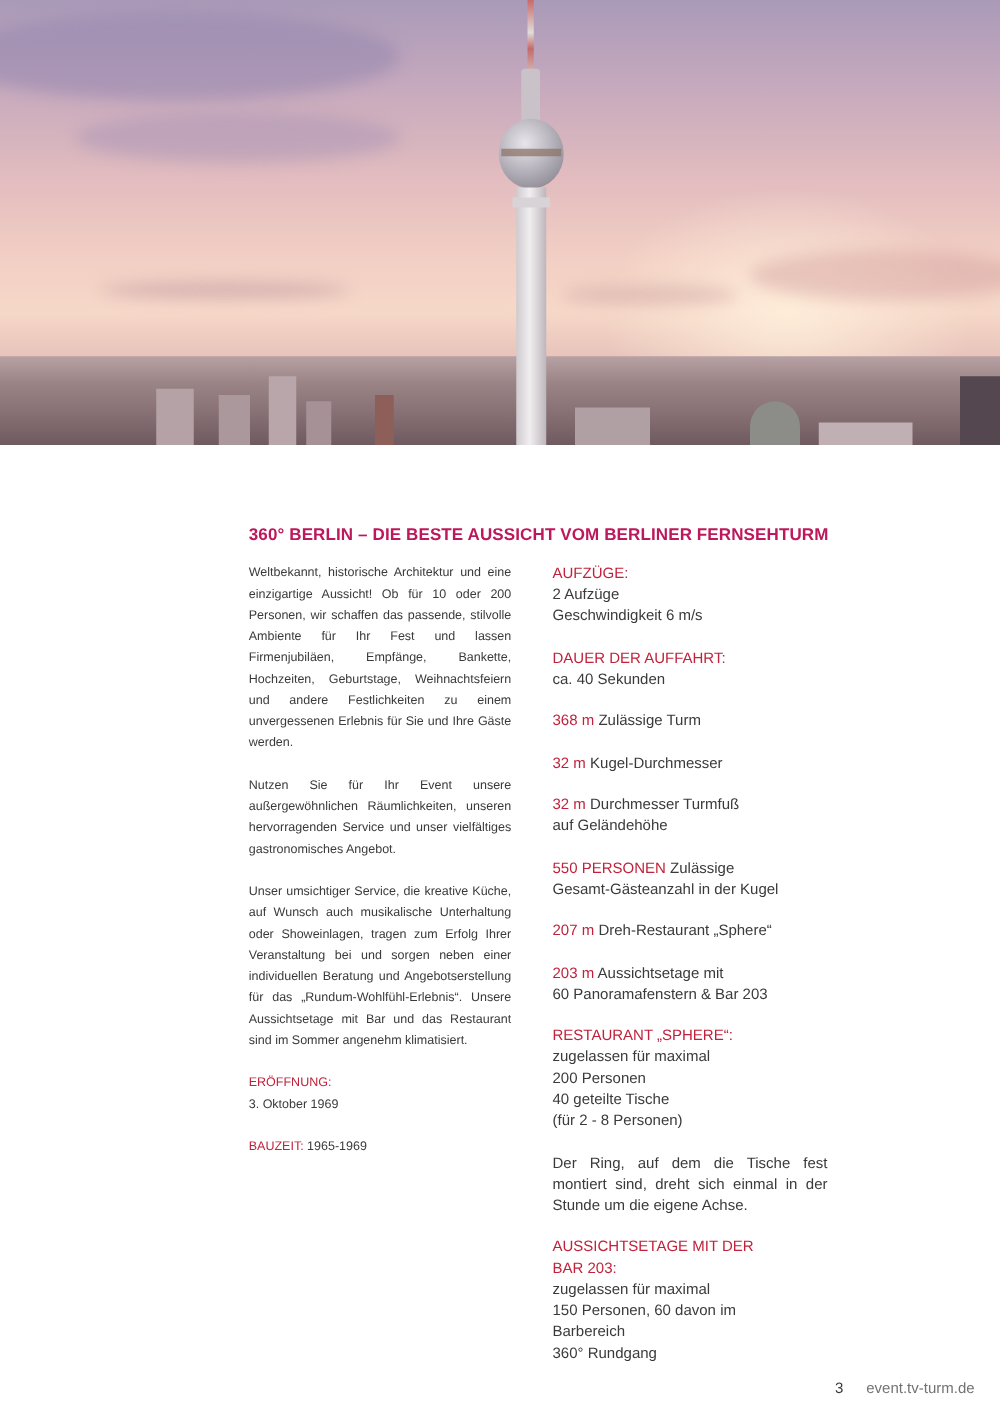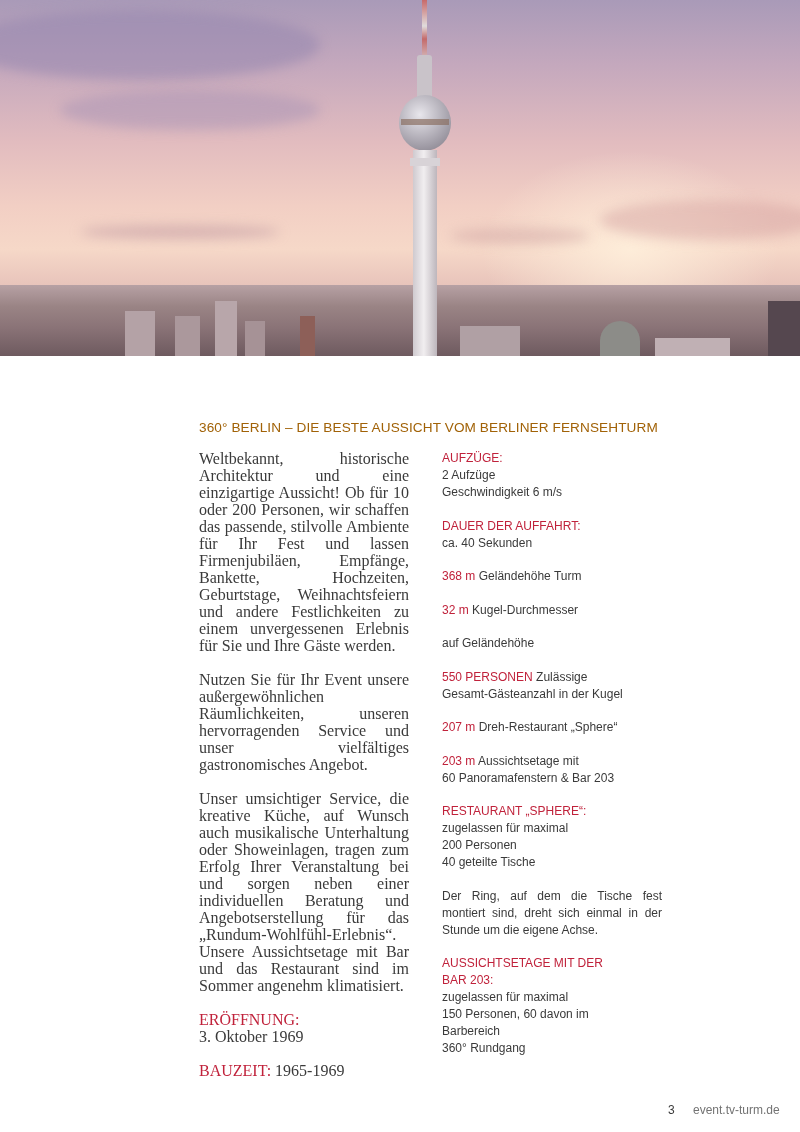--- a/index.html
+++ b/index.html
@@ -38,26 +38,26 @@
   .tower-ball .band {
     position: absolute; left: 2px; top: 24px; width: 48px; height: 6px; background: #8a6f63; opacity: .7;
   }
   .tower-shaft {
     position: absolute; left: 413px; top: 150px; width: 24px; height: 206px;
     background: linear-gradient(90deg, #cfcacf, #f1eef0 45%, #bdb6bc);
   }
   .tower-ring { position: absolute; left: 410px; top: 158px; width: 30px; height: 8px; background: #d8d3d7; }
 
   .heading {
-    position: absolute; left: 199px; top: 420px; font-size: 13.6px; color: #a16207;
-    letter-spacing: 0.1px; white-space: nowrap;
+    position: absolute; left: 199px; top: 420px; font-size: 13.6px; color: #be185d;
+    letter-spacing: 0.1px; white-space: nowrap; font-weight: bold;
   }
   .col-left {
     position: absolute; left: 199px; top: 450px; width: 210px;
-    font-size: 16px; line-height: 17px; color: #3a3a3a; font-family: Liberation Serif, serif;
+    font-size: 10px; line-height: 17px; color: #3a3a3a;
   }
   .col-left p { margin: 0 0 17px 0; text-align: justify; hyphens: manual; }
   .col-right {
     position: absolute; left: 442px; top: 450px; width: 220px;
     font-size: 12px; line-height: 17px; color: #3a3a3a;
   }
   .block { margin: 0 0 16.5px 0; }
   .red { color: #c0223b; }
   .line { display: block; white-space: nowrap; }
   .desc-justify { text-align: justify; }
@@ -119,45 +119,47 @@
     <span class="line red">AUFZÜGE:</span>
     <span class="line">2 Aufzüge</span>
     <span class="line">Geschwindigkeit 6 m/s</span>
   </div>
   <div class="block">
     <span class="line red">DAUER DER AUFFAHRT:</span>
     <span class="line">ca. 40 Sekunden</span>
   </div>
 
   <div class="block">
-    <span class="line"><span class="red">368 m</span> <span>Geländehöhe Turm</span></span>
+    <span class="line"><span class="red">368 m</span> <span>Zulässige Turm</span></span>
   </div>
   <div class="block">
     <span class="line"><span class="red">32 m</span> <span>Kugel-Durchmesser</span></span>
   </div>
   <div class="block">
+    <span class="line"><span class="red">32 m</span> <span>Durchmesser Turmfuß</span></span>
     <span class="line">auf Geländehöhe</span>
   </div>
   <div class="block">
     <span class="line"><span class="red">550 PERSONEN</span> <span>Zulässige</span></span>
     <span class="line">Gesamt-Gästeanzahl in der Kugel</span>
   </div>
   <div class="block">
     <span class="line"><span class="red">207 m</span> <span> Dreh-Restaurant „Sphere“</span></span>
   </div>
   <div class="block">
     <span class="line"><span class="red">203 m</span> <span>Aussichtsetage mit</span></span>
     <span class="line">60 Panoramafenstern &amp; Bar 203</span>
   </div>
 
   <div class="block">
     <span class="line red">RESTAURANT „SPHERE“:</span>
     <span class="line">zugelassen für maximal</span>
     <span class="line">200 Personen</span>
     <span class="line">40 geteilte Tische</span>
+    <span class="line">(für 2 - 8 Personen)</span>
   </div>
   <div class="block desc-justify">Der Ring, auf dem die Tische fest montiert sind, dreht sich einmal in der Stunde um die eigene Achse.</div>
 
   <div class="block">
     <span class="line red">AUSSICHTSETAGE MIT DER</span>
     <span class="line red">BAR 203:</span>
     <span class="line">zugelassen für maximal</span>
     <span class="line">150 Personen, 60 davon im</span>
     <span class="line">Barbereich</span>
     <span class="line">360° Rundgang</span>

